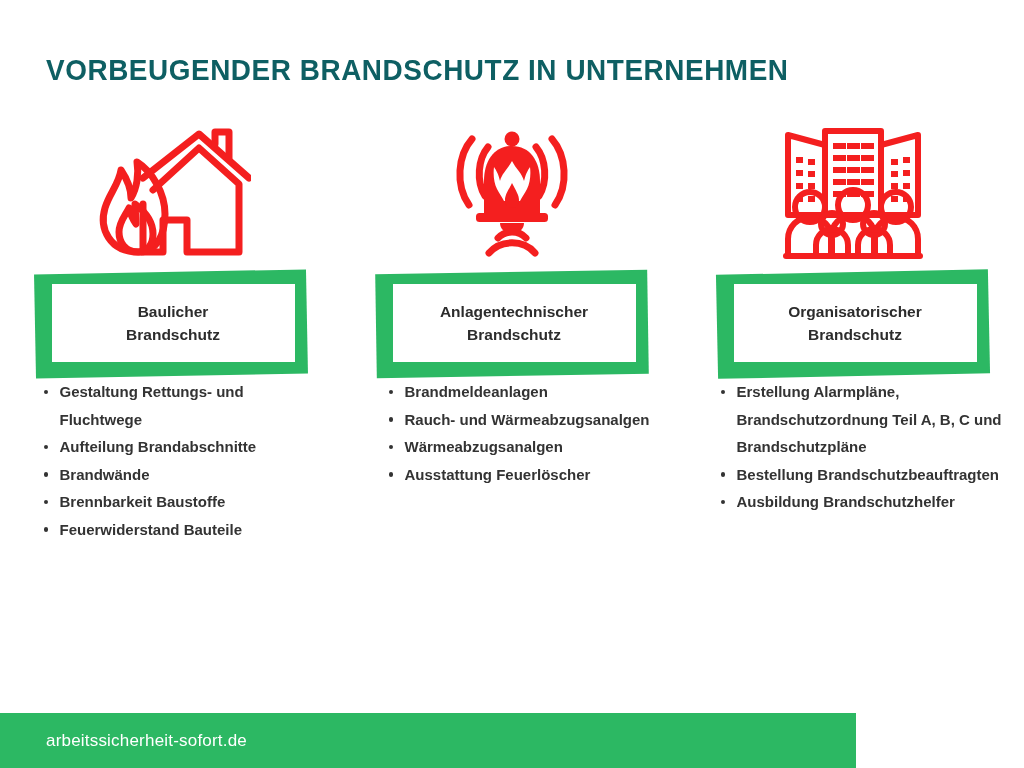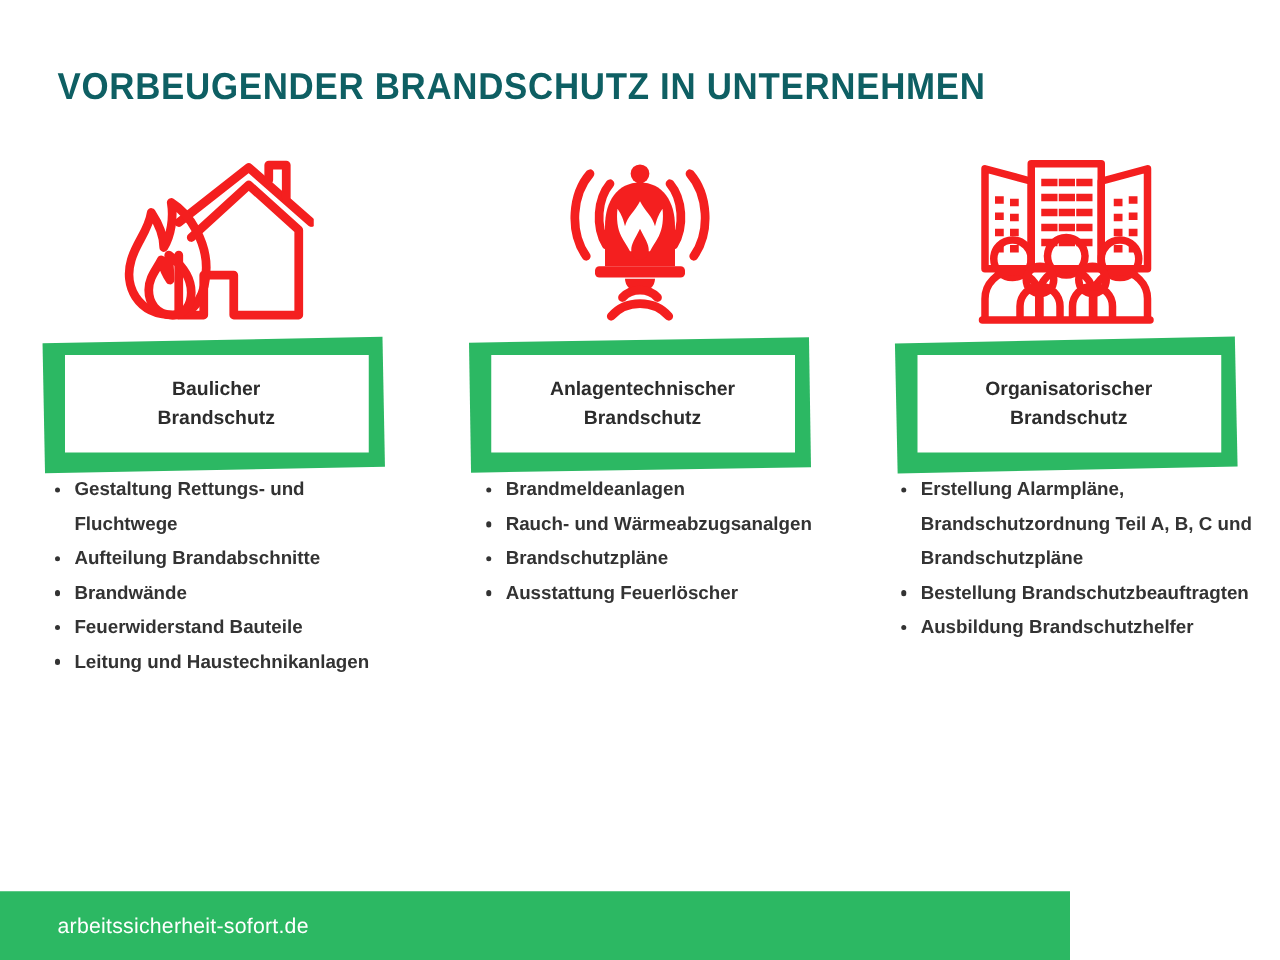--- a/index.html
+++ b/index.html
@@ -183,22 +183,22 @@
           <span>Baulicher</span><br>
           <span>Brandschutz</span>
         </div>
       </div>
     </div>
 
     <ul class="bullets">
       <li>Gestaltung Rettungs- und Fluchtwege</li>
       <li>Aufteilung Brandabschnitte</li>
       <li>Brandwände</li>
+      <li>Brennbarkeit Baustoffe</li>
       <li>Feuerwiderstand Bauteile</li>
-      <li>Leitung und Haustechnikanlagen</li>
     </ul>
   </div>
 
   <div class="column col-2">
 
     <div class="icon-wrap">
       <svg width="140" height="140" viewBox="0 0 140 140" aria-hidden="true">
 
         <g fill="none" stroke="#f41f1f" stroke-width="7" stroke-linecap="round">
           <path d="M30 16 C16 32 13 62 27 82"></path>
@@ -234,21 +234,21 @@
         <div class="label-text">
           <span>Anlagentechnischer</span><br>
           <span>Brandschutz</span>
         </div>
       </div>
     </div>
 
     <ul class="bullets">
       <li>Brandmeldeanlagen</li>
       <li>Rauch- und Wärmeabzugsanalgen</li>
-      <li>Brandschutzpläne</li>
+      <li>Wärmeabzugsanalgen</li>
       <li>Ausstattung Feuerlöscher</li>
     </ul>
   </div>
 
   <div class="column col-3">
 
     <div class="icon-wrap">
       <svg width="150" height="140" viewBox="0 0 150 140" aria-hidden="true">
         <g fill="none" stroke="#f41f1f" stroke-width="6" stroke-linejoin="round">
 

